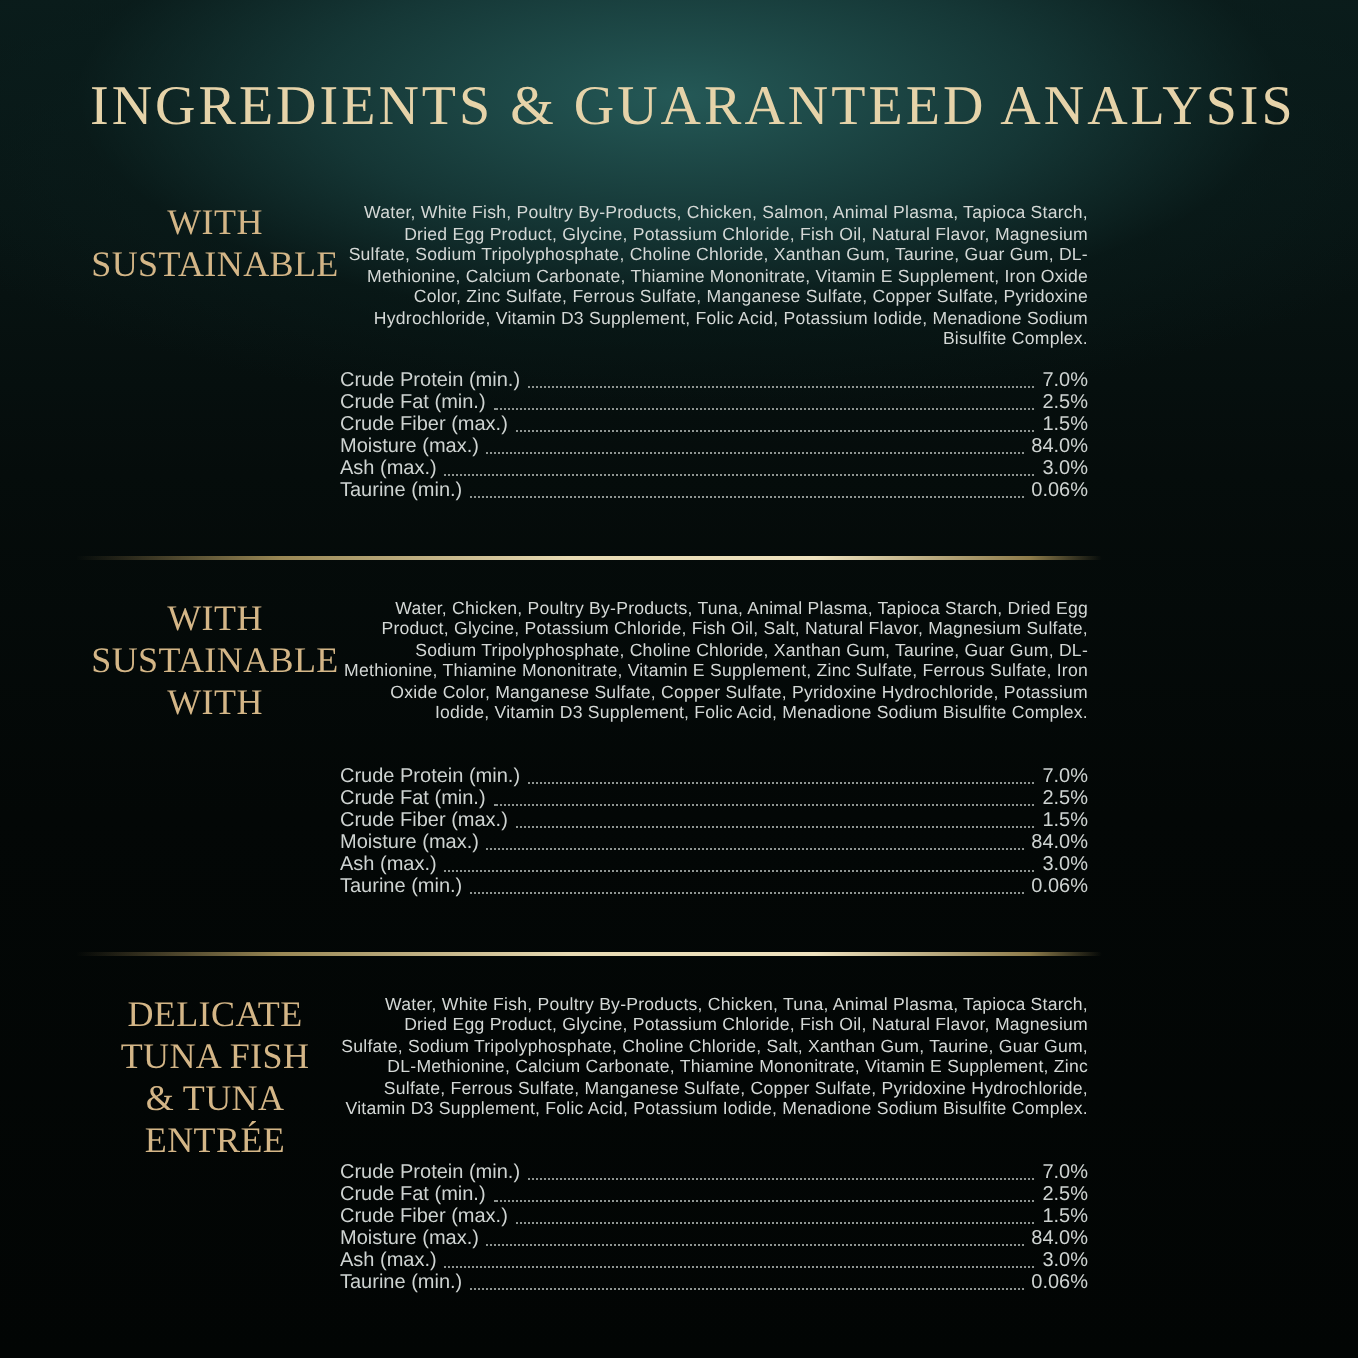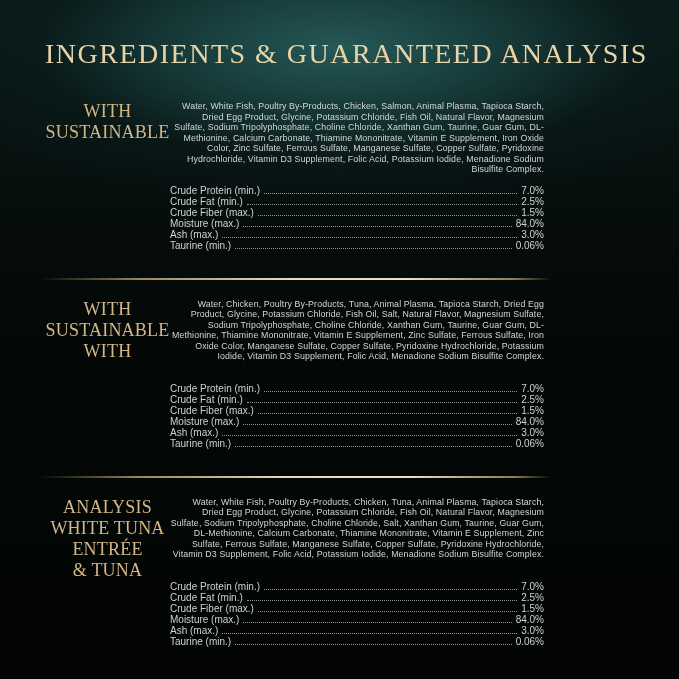--- a/index.html
+++ b/index.html
@@ -165,24 +165,24 @@
           <span class="row-value">0.06%</span>
         </div>
       </div>
     </div>
   </div>
 
   <div class="divider"></div>
 
   <div class="section">
     <div class="section-heading">
-      <div>ANALYSIS</div>
-      <div>WHITE TUNA</div>
+      <div>DELICATE</div>
+      <div>TUNA FISH</div>
+      <div>&amp; TUNA</div>
       <div>ENTRÉE</div>
-      <div>&amp; TUNA</div>
     </div>
     <div class="section-content">
       <p class="ingredients">Water, White Fish, Poultry By-Products, Chicken, Tuna, Animal Plasma, Tapioca Starch, Dried Egg Product, Glycine, Potassium Chloride, Fish Oil, Natural Flavor, Magnesium Sulfate, Sodium Tripolyphosphate, Choline Chloride, Salt, Xanthan Gum, Taurine, Guar Gum, DL-Methionine, Calcium Carbonate, Thiamine Mononitrate, Vitamin E Supplement, Zinc Sulfate, Ferrous Sulfate, Manganese Sulfate, Copper Sulfate, Pyridoxine Hydrochloride, Vitamin D3 Supplement, Folic Acid, Potassium Iodide, Menadione Sodium Bisulfite Complex.</p>
       <div class="analysis wide-gap">
         <div class="analysis-row">
           <span class="row-label">Crude Protein (min.)</span>
           <span class="leader"></span>
           <span class="row-value">7.0%</span>
         </div>
         <div class="analysis-row">

